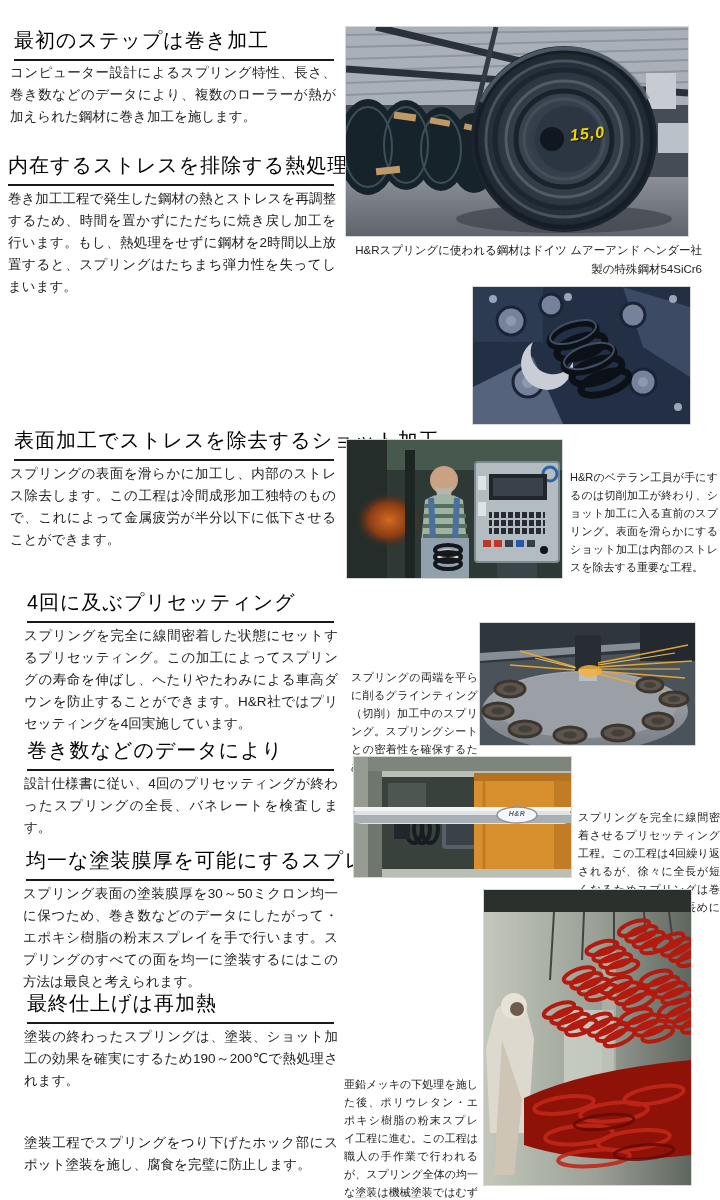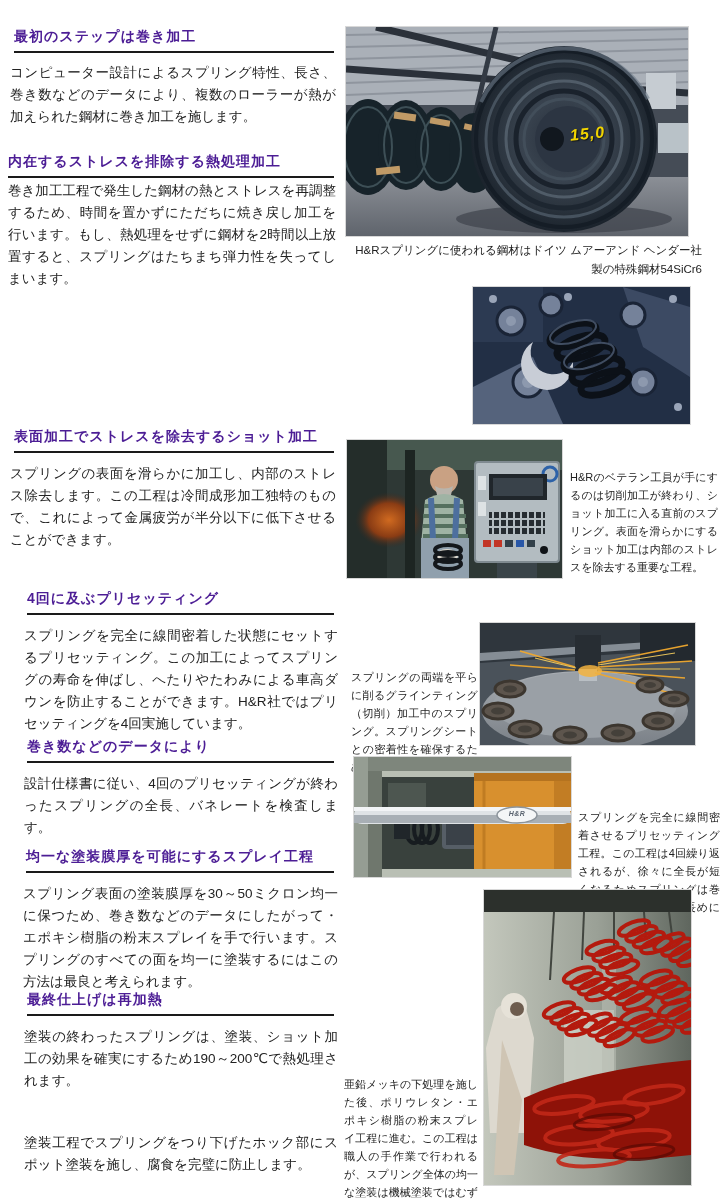--- a/index.html
+++ b/index.html
@@ -1,20 +1,20 @@
 <!DOCTYPE html>
 <html><head>
 <meta charset="utf-8">
 <style>
   html,body { margin:0; padding:0; background:#ffffff; }
   body { font-family:"Liberation Sans","DejaVu Sans",sans-serif; color:#1a1a1a; }
   .page { position:relative; width:720px; height:1200px; background:#fff; overflow:hidden; }
 
   .sec-head { position:absolute; border-bottom:2px solid #1a1a1a; padding-bottom:5px; }
-  .sec-head span { font-size:14px; font-weight:bold; color:#4c1d95; letter-spacing:1px; white-space:nowrap; }
+  .sec-head span { font-size:20px; font-weight:normal; color:#000000; letter-spacing:1px; white-space:nowrap; }
   .sec-body { position:absolute; font-size:13.5px; line-height:22px; text-align:justify; color:#222; }
 
   .photo { position:absolute; overflow:hidden; background:#444; box-shadow:0 0 0 1px #d8d8d8; }
   .photo svg { display:block; }
 
   .caption { position:absolute; font-size:11px; line-height:18px; color:#222; text-align:justify; }
   .caption.wide { font-size:11.5px; line-height:19px; text-align:right; }
 
   .coil-label { position:absolute; font-size:16px; font-weight:bold; font-style:italic;
                 color:#f2d400; transform:rotate(-6deg); letter-spacing:1px;
@@ -26,21 +26,21 @@
 <body>
 
 <div class="page">
 
   <div class="sec-head" style="left:14px;top:27px;width:320px">
     <span>最初のステップは巻き加工</span></div>
   <div class="sec-body" style="left:10px;top:62px;width:326px">コンピューター設計によるスプリング特性、長さ、巻き数などのデータにより、複数のローラーが熱が加えられた鋼材に巻き加工を施します。</div>
 
   <div class="sec-head" style="left:8px;top:152px;width:326px">
     <span>内在するストレスを排除する熱処理加工</span></div>
-  <div class="sec-body" style="left:8px;top:180px;width:328px">巻き加工工程で発生した鋼材の熱とストレスを再調整するため、時間を置かずにただちに焼き戻し加工を行います。もし、熱処理をせずに鋼材を2時間以上放置すると、スプリングはたちまち弾力性を失ってしまいます。</div>
+  <div class="sec-body" style="left:8px;top:188px;width:328px">巻き加工工程で発生した鋼材の熱とストレスを再調整するため、時間を置かずにただちに焼き戻し加工を行います。もし、熱処理をせずに鋼材を2時間以上放置すると、スプリングはたちまち弾力性を失ってしまいます。</div>
 
 
   <div class="sec-head" style="left:14px;top:427px;width:320px">
     <span>表面加工でストレスを除去するショット加工</span></div>
   <div class="sec-body" style="left:10px;top:463px;width:326px">スプリングの表面を滑らかに加工し、内部のストレス除去します。この工程は冷間成形加工独特のもので、これによって金属疲労が半分以下に低下させることができます。</div>
 
   <div class="sec-head" style="left:27px;top:589px;width:307px">
     <span>4回に及ぶプリセッティング</span></div>
   <div class="sec-body" style="left:24px;top:625px;width:314px">スプリングを完全に線間密着した状態にセットするプリセッティング。この加工によってスプリングの寿命を伸ばし、へたりやたわみによる車高ダウンを防止することができます。H&amp;R社ではプリセッティングを4回実施しています。</div>
 

